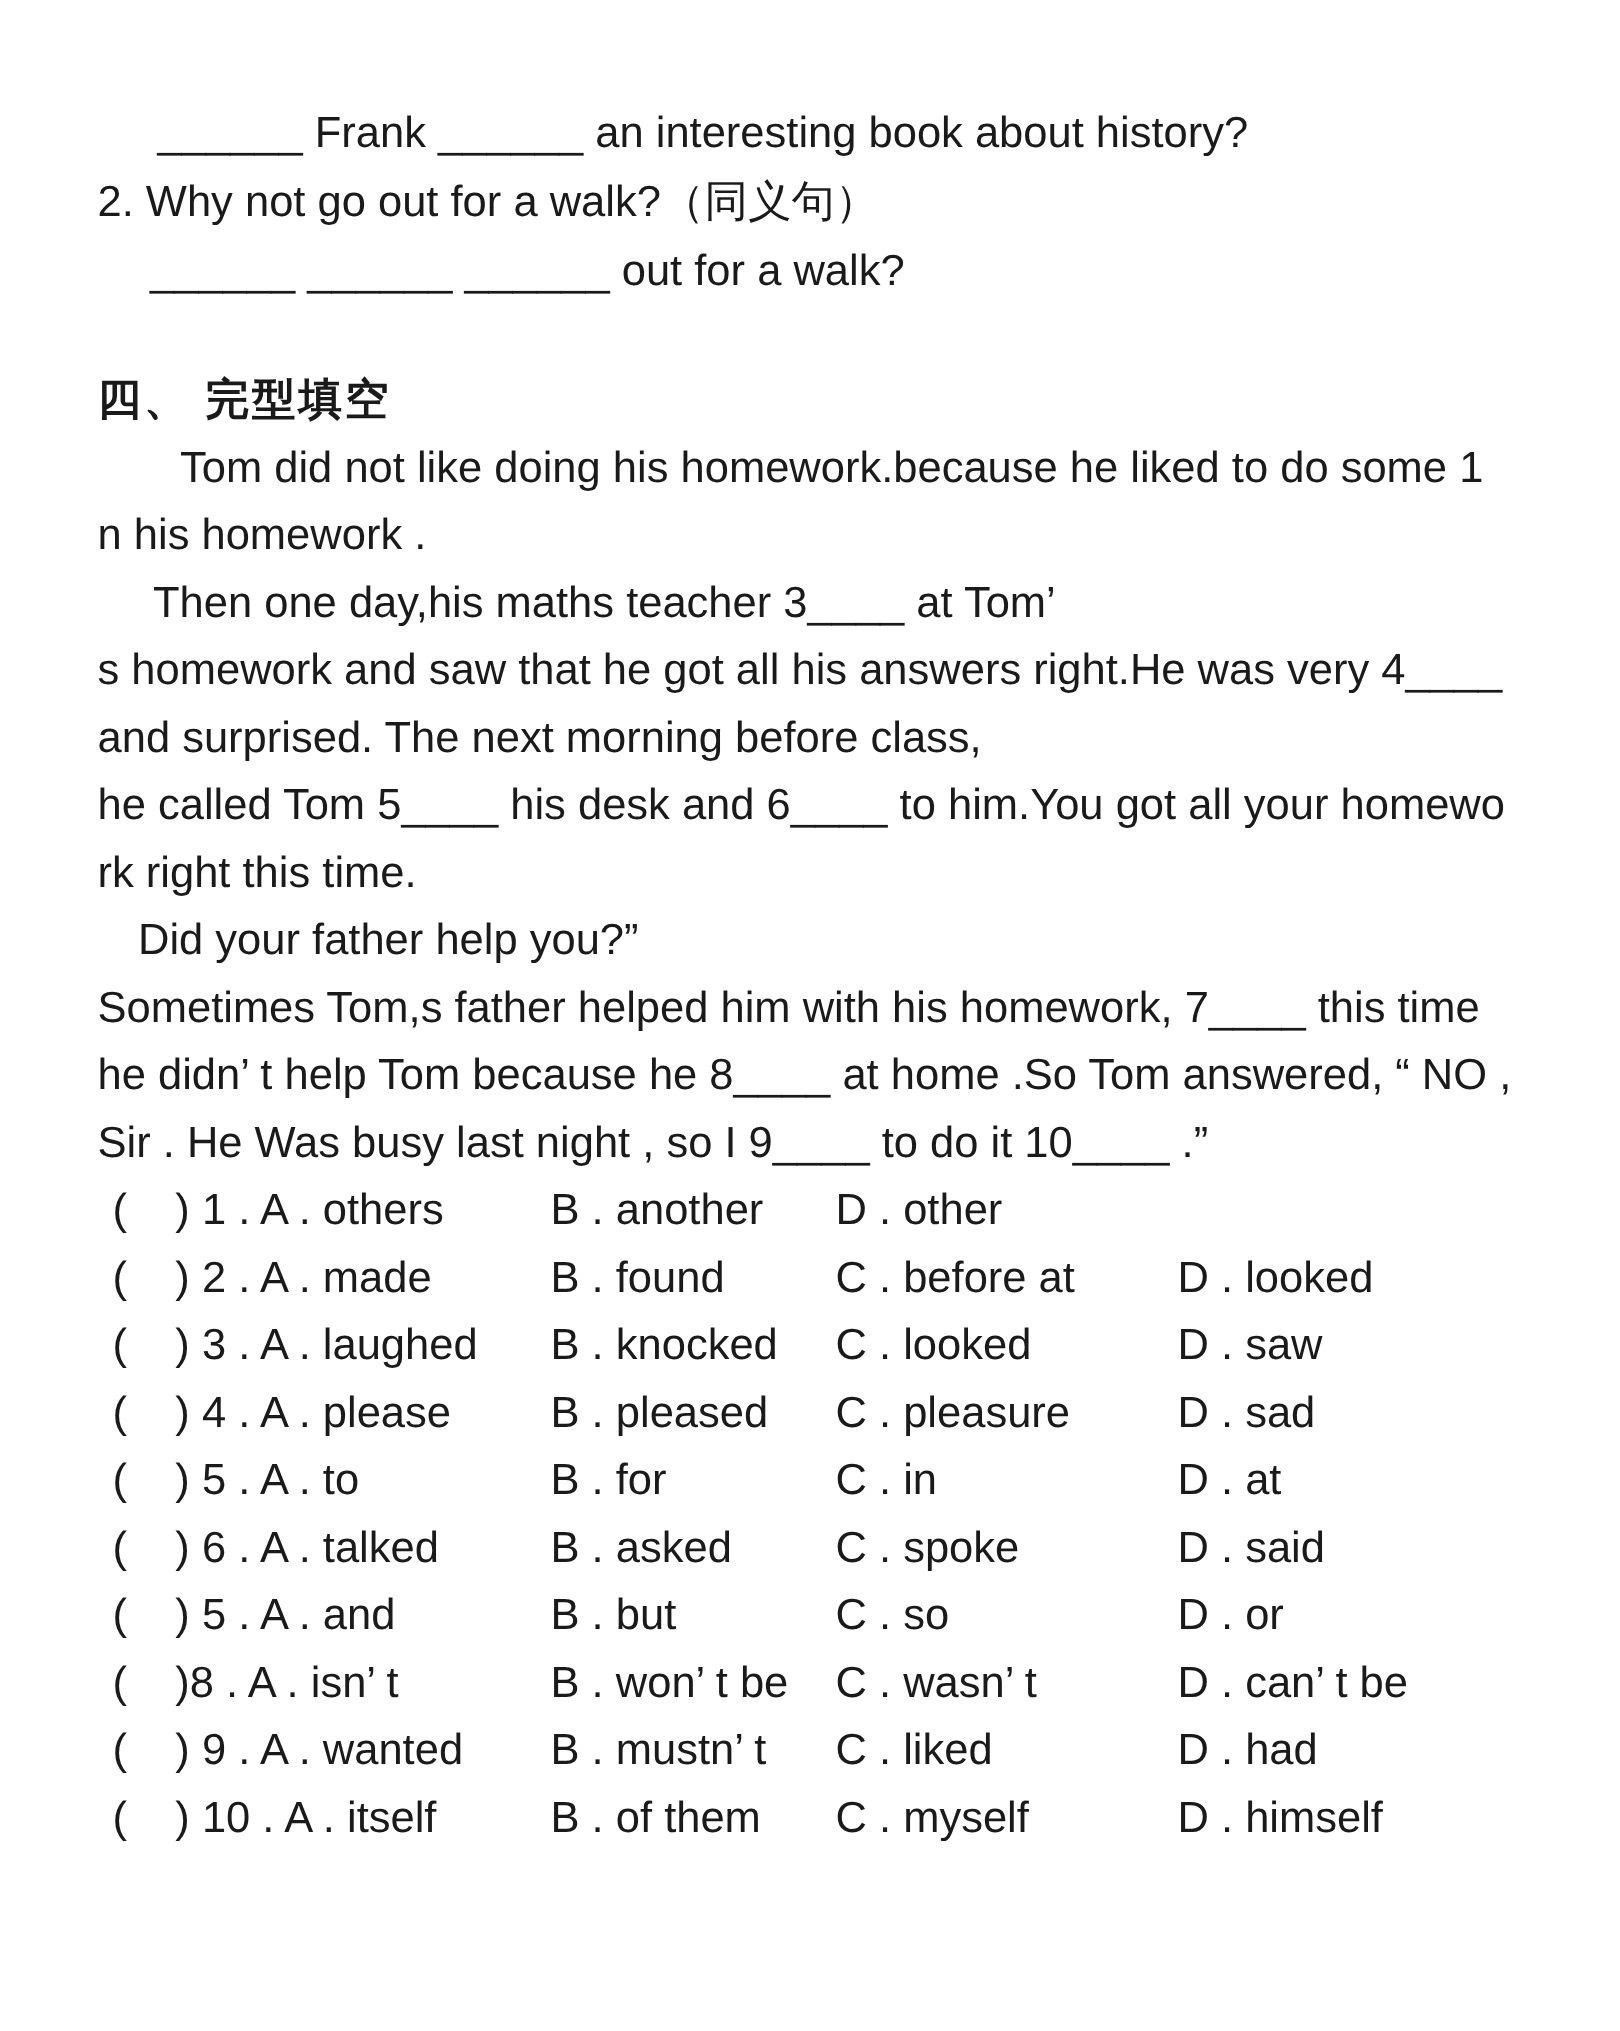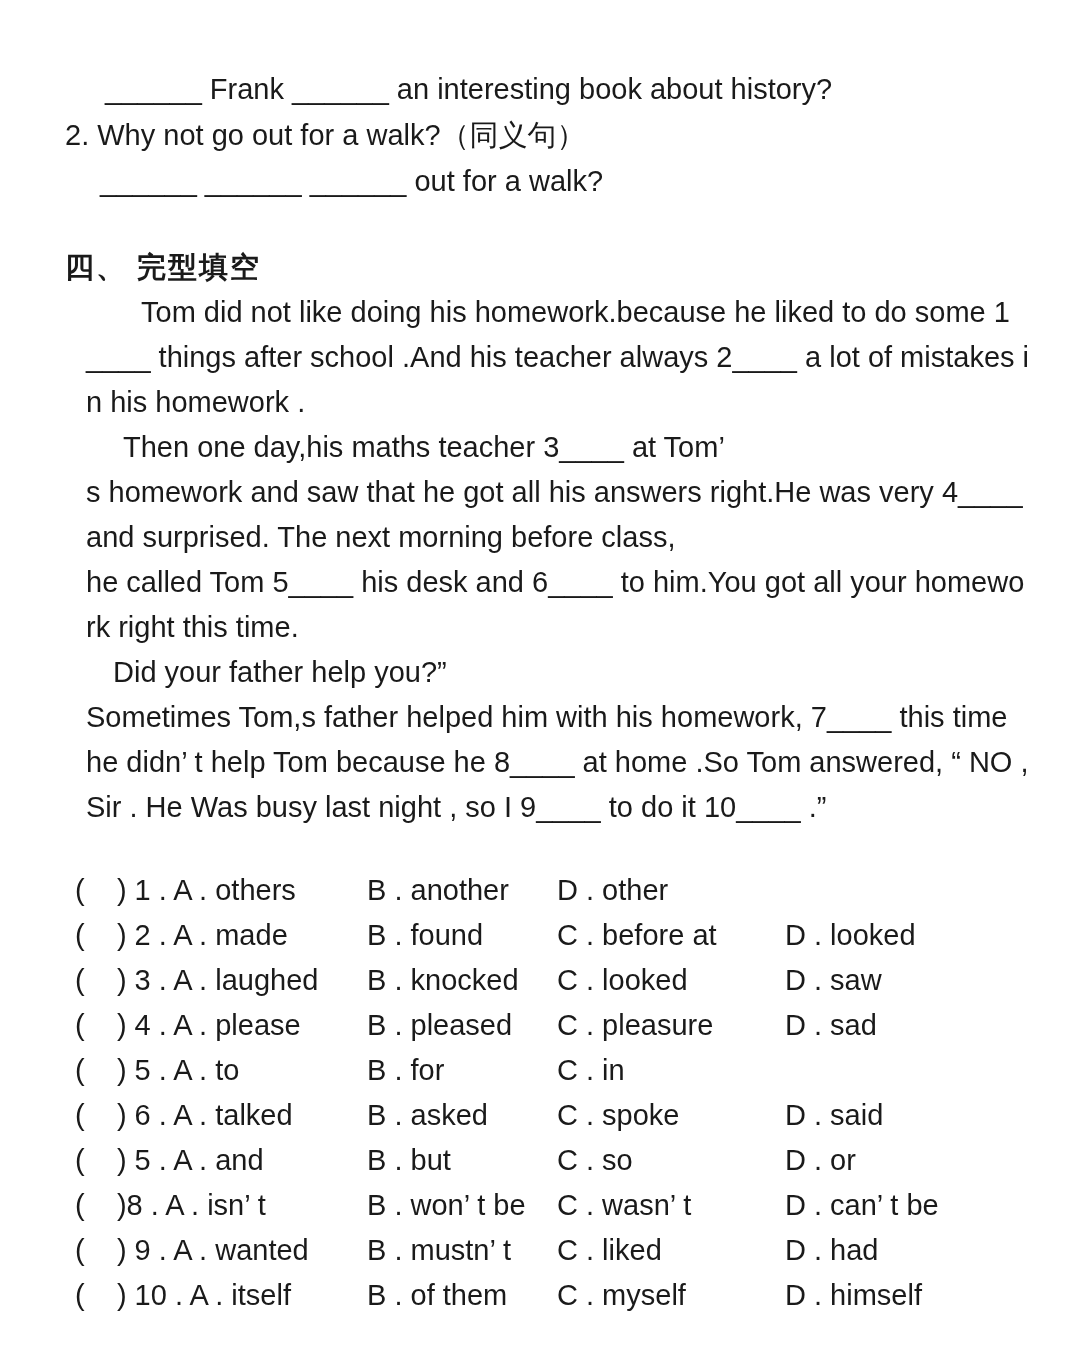--- a/index.html
+++ b/index.html
@@ -24,26 +24,25 @@
   }
   .top-section .t1 { margin-left: 40px; }
   .top-section .t3 { margin-left: 35px; }
   .section-heading {
     margin-top: 40px;
     font-weight: bold;
     line-height: 46px;
     white-space: pre;
     letter-spacing: 2px;
   }
-  .passage .ln { line-height: 45px; margin-left: 21px; }
+  .passage .ln { line-height: 45px; }
   .passage .ind-lg { padding-left: 55px; }
   .passage .ind-md { padding-left: 37px; }
   .passage .ind-sm { padding-left: 27px; }
   .options {
-    margin-top: 38px;
     padding-left: 10px;
   }
   .opt-row {
     display: grid;
     grid-template-columns: 292px 190px 228px auto;
     line-height: 45px;
     white-space: pre;
   }
   .opt-cell { white-space: pre; }
 </style>
@@ -55,21 +54,20 @@
   <div class="top-section">
     <div class="ln t1">______ Frank ______ an interesting book about history?</div>
     <div class="ln t2">2. Why not go out for a walk?（同义句）</div>
     <div class="ln t3">______ ______ ______ out for a walk?</div>
   </div>
 
   <div class="section-heading">四、 完型填空</div>
 
   <div class="passage">
     <div class="ln ind-lg">Tom did not like doing his homework.because he liked to do some 1</div>
-    <div class="ln">____ things after school .And his teacher always 2____ a lot of mistakes i</div>
     <div class="ln">n his homework .</div>
     <div class="ln ind-md">Then one day,his maths teacher 3____ at Tom’</div>
     <div class="ln">s homework and saw that he got all his answers right.He was very 4____</div>
     <div class="ln">and surprised. The next morning before class,</div>
     <div class="ln">he called Tom 5____ his desk and 6____ to him.You got all your homewo</div>
     <div class="ln">rk right this time.</div>
     <div class="ln ind-sm">Did your father help you?”</div>
     <div class="ln">Sometimes Tom,s father helped him with his homework, 7____ this time</div>
     <div class="ln">he didn’ t help Tom because he 8____ at home .So Tom answered, “ NO ,</div>
     <div class="ln">Sir . He Was busy last night , so I 9____ to do it 10____ .”</div>
@@ -96,20 +94,21 @@
     <div class="opt-row">
       <span class="opt-cell">(    ) 4 . A . please</span>
       <span class="opt-cell">B . pleased</span>
       <span class="opt-cell">C . pleasure</span>
       <span class="opt-cell">D . sad</span>
     </div>
     <div class="opt-row">
       <span class="opt-cell">(    ) 5 . A . to</span>
       <span class="opt-cell">B . for</span>
       <span class="opt-cell">C . in</span>
+      <span class="opt-cell">D . at</span>
     </div>
     <div class="opt-row">
       <span class="opt-cell">(    ) 6 . A . talked</span>
       <span class="opt-cell">B . asked</span>
       <span class="opt-cell">C . spoke</span>
       <span class="opt-cell">D . said</span>
     </div>
     <div class="opt-row">
       <span class="opt-cell">(    ) 5 . A . and</span>
       <span class="opt-cell">B . but</span>

